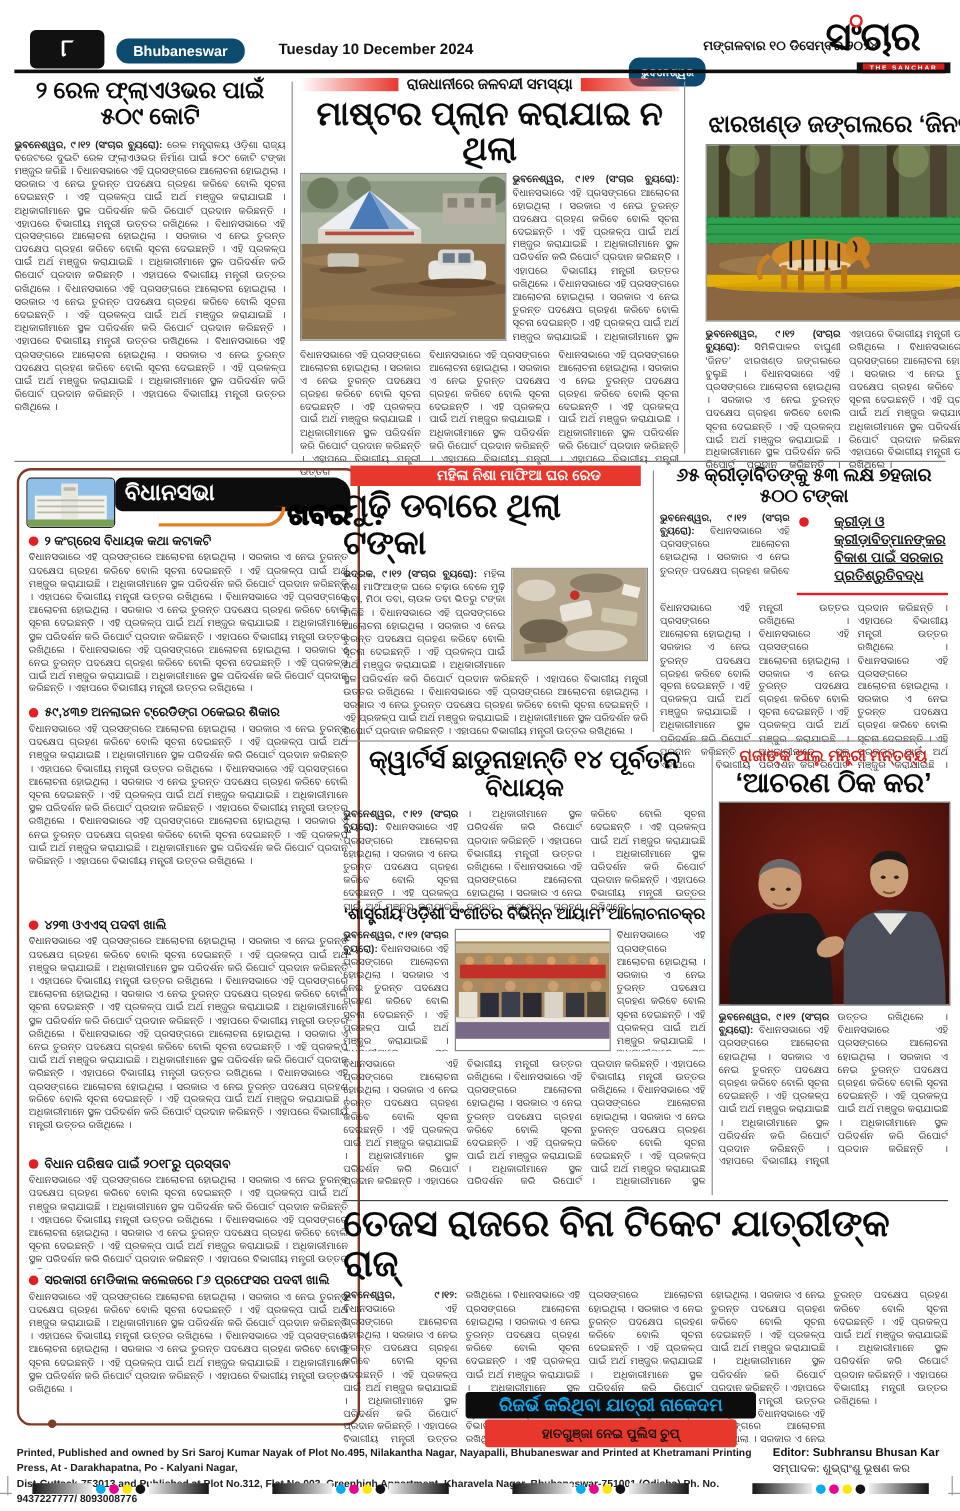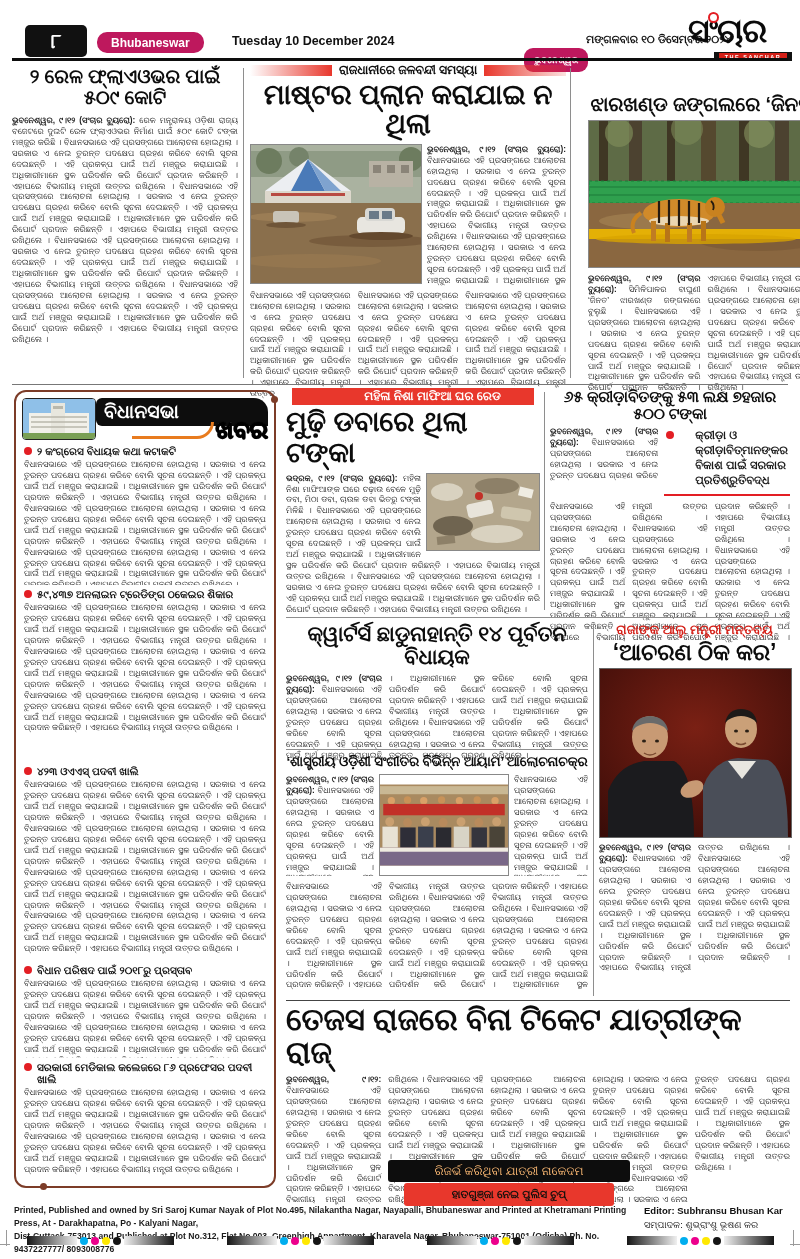--- a/index.html
+++ b/index.html
@@ -7,21 +7,21 @@
         font-family:"Liberation Sans","DejaVu Sans",sans-serif;color:#1a1a1a;}
   .abs{position:absolute;}
   .hl{font-weight:bold;color:#0c0c0c;margin:0;letter-spacing:-0.2px;}
   .body-txt{font-size:8.3px;line-height:1.32;text-align:justify;color:#222;overflow:hidden;}
   .dateline{font-weight:bold;}
   .cols2{column-count:2;column-gap:7px;}
   .cols3{column-count:3;column-gap:7px;}
   .cols5{column-count:5;column-gap:7px;}
   .vline{position:absolute;width:1px;background:#8e8e8e;}
   .hline{position:absolute;height:1px;background:#8e8e8e;}
-  .pill{background:#be185d;color:#fff;font-weight:bold;border-radius:12px;display:flex;align-items:center;justify-content:center;}
+  .pill{background:#0c4a6e;color:#fff;font-weight:bold;border-radius:12px;display:flex;align-items:center;justify-content:center;}
   .kicker-red-bar{background:#e8372c;color:#fff;font-weight:bold;text-align:center;}
   .bullet-row{display:flex;align-items:flex-start;gap:5px;margin:3px 0 2px 0;}
   .bullet-dot{width:8px;height:8px;border-radius:50%;background:#e31e24;flex:0 0 8px;margin-top:2px;}
   .bullet-txt{font-size:10.5px;font-weight:bold;color:#111;line-height:1.15;}
   .reg-row{position:absolute;left:0;top:1236px;width:800px;display:flex;justify-content:space-around;align-items:center;}
   .reg-group{display:flex;align-items:center;gap:3px;}
   .reg-bar{width:50px;height:9px;background:linear-gradient(90deg,#161616,#f0f0f0);}
   .reg-bar.flip{background:linear-gradient(90deg,#f0f0f0,#161616);}
   .reg-dot{width:8px;height:8px;border-radius:50%;display:inline-block;}
   .outline-txt{color:#fff;-webkit-text-stroke:1.4px #000;text-shadow:0 0 1px #000;}
@@ -147,21 +147,21 @@
     </svg>
     <div class="body-txt cols2" style="height:128px;margin-top:5px;">
       <span class="dateline">ଭୁବନେଶ୍ୱର, ୯।୧୨ (ସଂଚାର ବ୍ୟୁରୋ):</span>
       <span>ସିମିଳିପାଳର ବାଘୁଣୀ ‘ଜିନତ’ ଝାରଖଣ୍ଡ ଜଙ୍ଗଲରେ ବୁଲୁଛି ।</span>
       <span> ବିଧାନସଭାରେ ଏହି ପ୍ରସଙ୍ଗରେ ଆଲୋଚନା ହୋଇଥିଲା । ସରକାର ଏ ନେଇ ତୁରନ୍ତ ପଦକ୍ଷେପ ଗ୍ରହଣ କରିବେ ବୋଲି ସୂଚନା ଦେଇଛନ୍ତି । ଏହି ପ୍ରକଳ୍ପ ପାଇଁ ଅର୍ଥ ମଞ୍ଜୁର କରାଯାଇଛି । ଅଧିକାରୀମାନେ ସ୍ଥଳ ପରିଦର୍ଶନ କରି ରିପୋର୍ଟ ପ୍ରଦାନ କରିଛନ୍ତି । ଏହାପରେ ବିଭାଗୀୟ ମନ୍ତ୍ରୀ ଉତ୍ତର ରଖିଥିଲେ । ବିଧାନସଭାରେ ଏହି ପ୍ରସଙ୍ଗରେ ଆଲୋଚନା ହୋଇଥିଲା । ସରକାର ଏ ନେଇ ତୁରନ୍ତ ପଦକ୍ଷେପ ଗ୍ରହଣ କରିବେ ବୋଲି ସୂଚନା ଦେଇଛନ୍ତି । ଏହି ପ୍ରକଳ୍ପ ପାଇଁ ଅର୍ଥ ମଞ୍ଜୁର କରାଯାଇଛି । ଅଧିକାରୀମାନେ ସ୍ଥଳ ପରିଦର୍ଶନ କରି ରିପୋର୍ଟ ପ୍ରଦାନ କରିଛନ୍ତି । ଏହାପରେ ବିଭାଗୀୟ ମନ୍ତ୍ରୀ ଉତ୍ତର ରଖିଥିଲେ ।</span>
     </div>
   </article>
 
   <div class="hline" style="left:12px;top:384px;width:776px;background:#777;"></div>
 
-  <section class="abs" style="left:14px;top:390px;width:262px;height:798px;border:2px solid #7c3c28;border-radius:12px;padding:6px 8px;box-sizing:border-box;">
+  <section class="abs" style="left:14px;top:390px;width:286px;height:798px;border:2px solid #7c3c28;border-radius:12px;padding:6px 8px;box-sizing:border-box;">
     <span class="abs" style="right:-4px;top:4px;width:7px;height:7px;border-radius:50%;background:#7c3c28;"></span>
     <span class="abs" style="left:24px;bottom:-4px;width:7px;height:7px;border-radius:50%;background:#7c3c28;"></span>
 
     <div style="position:relative;height:46px;margin:-2px -2px 2px -2px;">
       <svg class="photo abs" style="left:0;top:2px;border:1.5px solid #222;border-radius:4px;" width="72" height="40" viewBox="0 0 72 40">
         <rect width="72" height="40" fill="#8fc0e8"></rect>
         <rect x="6" y="14" width="60" height="20" fill="#f2f1ea"></rect>
         <rect x="28" y="4" width="14" height="30" fill="#e8e7de"></rect>
         <rect x="30" y="7" width="10" height="3" fill="#b9b8ac"></rect>
         <path d="M8 18 h56 M8 23 h56 M8 28 h56" stroke="#b9b8ac" stroke-width="1.4"></path>
@@ -230,21 +230,21 @@
   <div class="vline" style="left:544px;top:392px;height:218px;"></div>
 
   <article class="abs" style="left:550px;top:388px;width:240px;height:226px;">
     <h2 class="hl" style="font-size:15.5px;line-height:1.1;text-align:center;margin-bottom:4px;">୬୫ କ୍ରୀଡ଼ାବିତଙ୍କୁ ୫୩ ଲକ୍ଷ ୭ହଜାର ୫୦୦ ଟଙ୍କା</h2>
     <div style="display:flex;gap:6px;">
       <div class="body-txt" style="width:110px;height:56px;">
         <span class="dateline">ଭୁବନେଶ୍ୱର, ୯।୧୨ (ସଂଚାର ବ୍ୟୁରୋ):</span>
         <span> ବିଧାନସଭାରେ ଏହି ପ୍ରସଙ୍ଗରେ ଆଲୋଚନା ହୋଇଥିଲା । ସରକାର ଏ ନେଇ ତୁରନ୍ତ ପଦକ୍ଷେପ ଗ୍ରହଣ କରିବେ ବୋଲି ସୂଚନା ଦେଇଛନ୍ତି । ଏହି ପ୍ରକଳ୍ପ ପାଇଁ ଅର୍ଥ ମଞ୍ଜୁର କରାଯାଇଛି । ଅଧିକାରୀମାନେ ସ୍ଥଳ ପରିଦର୍ଶନ କରି ରିପୋର୍ଟ ପ୍ରଦାନ କରିଛନ୍ତି । ଏହାପରେ ବିଭାଗୀୟ ମନ୍ତ୍ରୀ ଉତ୍ତର ରଖିଥିଲେ ।</span>
       </div>
       <div class="highlight-box" style="flex:1;">
-        <div style="display:flex;gap:21px;">
+        <div style="display:flex;gap:21px;text-decoration:underline;">
           <span class="bullet-dot" style="margin-top:3px;"></span>
           <span style="font-size:11.5px;font-weight:bold;line-height:1.3;">କ୍ରୀଡ଼ା ଓ କ୍ରୀଡ଼ାବିତ୍‌ମାନଙ୍କର ବିକାଶ ପାଇଁ ସରକାର ପ୍ରତିଶ୍ରୁତିବଦ୍ଧ</span>
         </div>
       </div>
     </div>
     <div class="body-txt cols3" style="height:146px;margin-top:5px;">
       <span> ବିଧାନସଭାରେ ଏହି ପ୍ରସଙ୍ଗରେ ଆଲୋଚନା ହୋଇଥିଲା । ସରକାର ଏ ନେଇ ତୁରନ୍ତ ପଦକ୍ଷେପ ଗ୍ରହଣ କରିବେ ବୋଲି ସୂଚନା ଦେଇଛନ୍ତି । ଏହି ପ୍ରକଳ୍ପ ପାଇଁ ଅର୍ଥ ମଞ୍ଜୁର କରାଯାଇଛି । ଅଧିକାରୀମାନେ ସ୍ଥଳ ପରିଦର୍ଶନ କରି ରିପୋର୍ଟ ପ୍ରଦାନ କରିଛନ୍ତି । ଏହାପରେ ବିଭାଗୀୟ ମନ୍ତ୍ରୀ ଉତ୍ତର ରଖିଥିଲେ । ବିଧାନସଭାରେ ଏହି ପ୍ରସଙ୍ଗରେ ଆଲୋଚନା ହୋଇଥିଲା । ସରକାର ଏ ନେଇ ତୁରନ୍ତ ପଦକ୍ଷେପ ଗ୍ରହଣ କରିବେ ବୋଲି ସୂଚନା ଦେଇଛନ୍ତି । ଏହି ପ୍ରକଳ୍ପ ପାଇଁ ଅର୍ଥ ମଞ୍ଜୁର କରାଯାଇଛି । ଅଧିକାରୀମାନେ ସ୍ଥଳ ପରିଦର୍ଶନ କରି ରିପୋର୍ଟ ପ୍ରଦାନ କରିଛନ୍ତି । ଏହାପରେ ବିଭାଗୀୟ ମନ୍ତ୍ରୀ ଉତ୍ତର ରଖିଥିଲେ । ବିଧାନସଭାରେ ଏହି ପ୍ରସଙ୍ଗରେ ଆଲୋଚନା ହୋଇଥିଲା । ସରକାର ଏ ନେଇ ତୁରନ୍ତ ପଦକ୍ଷେପ ଗ୍ରହଣ କରିବେ ବୋଲି ସୂଚନା ଦେଇଛନ୍ତି । ଏହି ପ୍ରକଳ୍ପ ପାଇଁ ଅର୍ଥ ମଞ୍ଜୁର କରାଯାଇଛି । ଅଧିକାରୀମାନେ ସ୍ଥଳ ପରିଦର୍ଶନ କରି ରିପୋର୍ଟ ପ୍ରଦାନ କରିଛନ୍ତି । ଏହାପରେ ବିଭାଗୀୟ ମନ୍ତ୍ରୀ ଉତ୍ତର ରଖିଥିଲେ ।</span>
     </div>
   </article>
 
@@ -345,21 +345,21 @@
   <div class="hline" style="left:286px;top:1000px;width:504px;background:#444;"></div>
 
   <article class="abs" style="left:286px;top:1004px;width:504px;height:184px;">
     <h1 class="hl" style="font-size:31px;line-height:1.05;margin-bottom:5px;">ତେଜସ ରାଜରେ ବିନା ଟିକେଟ ଯାତ୍ରୀଙ୍କ ରାଜ୍</h1>
     <div style="position:relative;">
       <div class="body-txt cols5" style="height:142px;">
         <span class="dateline">ଭୁବନେଶ୍ୱର, ୯।୧୨:</span>
         <span> ବିଧାନସଭାରେ ଏହି ପ୍ରସଙ୍ଗରେ ଆଲୋଚନା ହୋଇଥିଲା । ସରକାର ଏ ନେଇ ତୁରନ୍ତ ପଦକ୍ଷେପ ଗ୍ରହଣ କରିବେ ବୋଲି ସୂଚନା ଦେଇଛନ୍ତି । ଏହି ପ୍ରକଳ୍ପ ପାଇଁ ଅର୍ଥ ମଞ୍ଜୁର କରାଯାଇଛି । ଅଧିକାରୀମାନେ ସ୍ଥଳ ପରିଦର୍ଶନ କରି ରିପୋର୍ଟ ପ୍ରଦାନ କରିଛନ୍ତି । ଏହାପରେ ବିଭାଗୀୟ ମନ୍ତ୍ରୀ ଉତ୍ତର ରଖିଥିଲେ । ବିଧାନସଭାରେ ଏହି ପ୍ରସଙ୍ଗରେ ଆଲୋଚନା ହୋଇଥିଲା । ସରକାର ଏ ନେଇ ତୁରନ୍ତ ପଦକ୍ଷେପ ଗ୍ରହଣ କରିବେ ବୋଲି ସୂଚନା ଦେଇଛନ୍ତି । ଏହି ପ୍ରକଳ୍ପ ପାଇଁ ଅର୍ଥ ମଞ୍ଜୁର କରାଯାଇଛି । ଅଧିକାରୀମାନେ ସ୍ଥଳ ପରିଦର୍ଶନ କରି ରିପୋର୍ଟ ପ୍ରଦାନ କରିଛନ୍ତି । ଏହାପରେ ବିଭାଗୀୟ ମନ୍ତ୍ରୀ ଉତ୍ତର ରଖିଥିଲେ । ବିଧାନସଭାରେ ଏହି ପ୍ରସଙ୍ଗରେ ଆଲୋଚନା ହୋଇଥିଲା । ସରକାର ଏ ନେଇ ତୁରନ୍ତ ପଦକ୍ଷେପ ଗ୍ରହଣ କରିବେ ବୋଲି ସୂଚନା ଦେଇଛନ୍ତି । ଏହି ପ୍ରକଳ୍ପ ପାଇଁ ଅର୍ଥ ମଞ୍ଜୁର କରାଯାଇଛି । ଅଧିକାରୀମାନେ ସ୍ଥଳ ପରିଦର୍ଶନ କରି ରିପୋର୍ଟ ପ୍ରଦାନ କରିଛନ୍ତି । ଏହାପରେ ବିଭାଗୀୟ ମନ୍ତ୍ରୀ ଉତ୍ତର ରଖିଥିଲେ । ବିଧାନସଭାରେ ଏହି ପ୍ରସଙ୍ଗରେ ଆଲୋଚନା ହୋଇଥିଲା । ସରକାର ଏ ନେଇ ତୁରନ୍ତ ପଦକ୍ଷେପ ଗ୍ରହଣ କରିବେ ବୋଲି ସୂଚନା ଦେଇଛନ୍ତି । ଏହି ପ୍ରକଳ୍ପ ପାଇଁ ଅର୍ଥ ମଞ୍ଜୁର କରାଯାଇଛି । ଅଧିକାରୀମାନେ ସ୍ଥଳ ପରିଦର୍ଶନ କରି ରିପୋର୍ଟ ପ୍ରଦାନ କରିଛନ୍ତି । ଏହାପରେ ବିଭାଗୀୟ ମନ୍ତ୍ରୀ ଉତ୍ତର ରଖିଥିଲେ । ବିଧାନସଭାରେ ଏହି ପ୍ରସଙ୍ଗରେ ଆଲୋଚନା ହୋଇଥିଲା । ସରକାର ଏ ନେଇ ତୁରନ୍ତ ପଦକ୍ଷେପ ଗ୍ରହଣ କରିବେ ବୋଲି ସୂଚନା ଦେଇଛନ୍ତି । ଏହି ପ୍ରକଳ୍ପ ପାଇଁ ଅର୍ଥ ମଞ୍ଜୁର କରାଯାଇଛି । ଅଧିକାରୀମାନେ ସ୍ଥଳ ପରିଦର୍ଶନ କରି ରିପୋର୍ଟ ପ୍ରଦାନ କରିଛନ୍ତି । ଏହାପରେ ବିଭାଗୀୟ ମନ୍ତ୍ରୀ ଉତ୍ତର ରଖିଥିଲେ ।</span>
       </div>
       <div class="abs" style="left:102px;top:86px;width:242px;height:22px;background:#0d0d0d;border-radius:3px;display:flex;align-items:center;justify-content:center;">
-        <span style="color:#fdba74;font-weight:normal;font-size:12px;">ରିଜର୍ଭ କରିଥିବା ଯାତ୍ରୀ ନାକେଦମ</span>
+        <span style="color:#0ea5e9;font-weight:bold;font-size:15px;">ରିଜର୍ଭ କରିଥିବା ଯାତ୍ରୀ ନାକେଦମ</span>
       </div>
       <div class="abs" style="left:118px;top:109px;width:210px;height:23px;background:#e8372c;border-radius:3px;display:flex;align-items:center;justify-content:center;">
         <span style="color:#14100c;font-weight:bold;font-size:11px;">ହାତଗୁଞ୍ଜା ନେଇ ପୁଲିସ ଚୁପ୍</span>
       </div>
     </div>
   </article>
 
   <div class="abs" style="left:14px;top:1204px;width:614px;font-size:8.6px;font-weight:600;color:#1c1c1c;line-height:1.5;">
     <div>Printed, Published and owned by Sri Saroj Kumar Nayak of Plot No.495, Nilakantha Nagar, Nayapalli, Bhubaneswar and Printed at Khetramani Printing Press, At - Darakhapatna, Po - Kalyani Nagar,</div>
     <div>Dist-Cuttack-753013 and Published at Plot No.312, Flat No.003, Greenhigh Appartment, Kharavela Nagar, Bhubaneswar-751001 (Odisha) Ph. No. 9437227777/ 8093008776</div>

